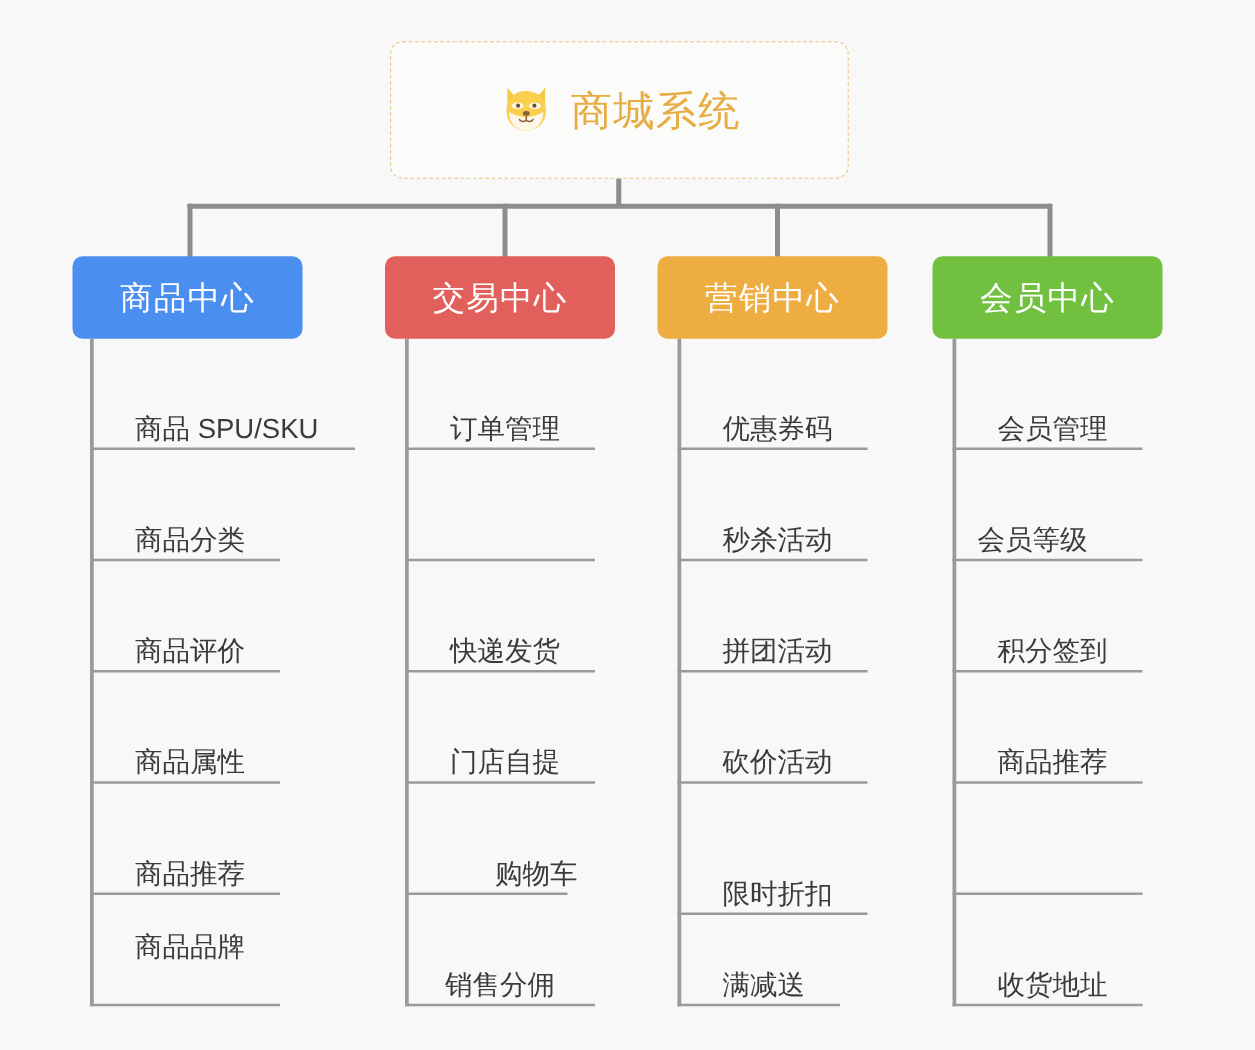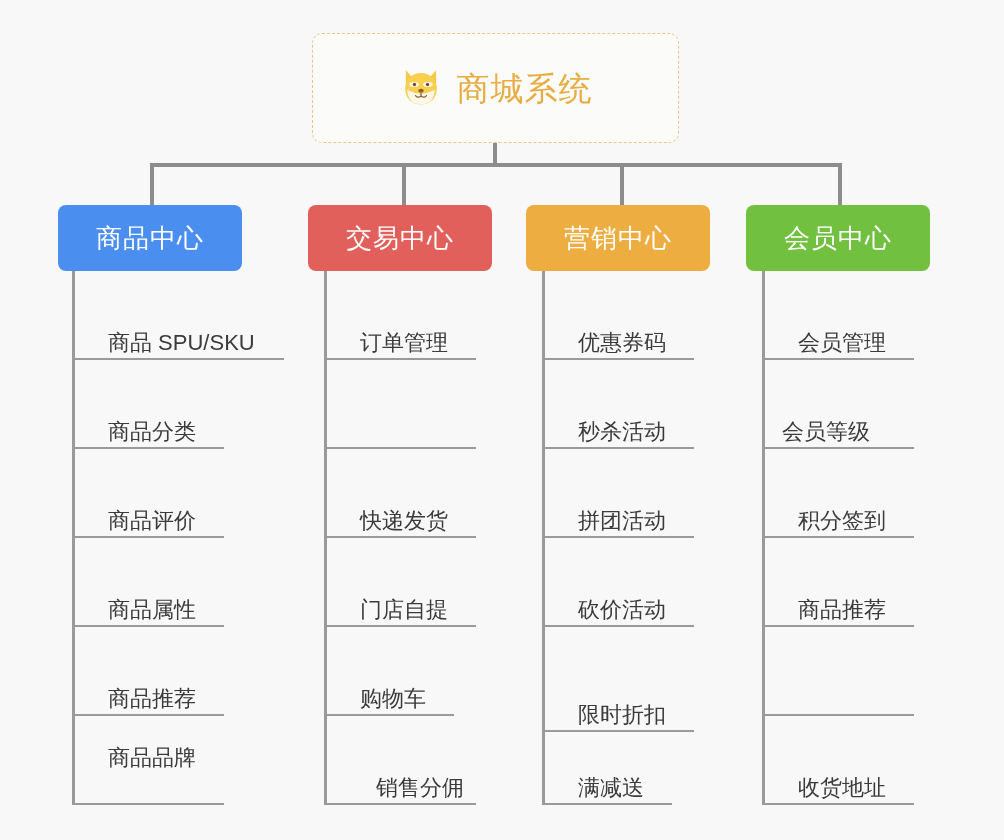--- a/index.html
+++ b/index.html
@@ -199,26 +199,26 @@
           <div class="leaf-underline" style="width: 152px;"></div>
         </div>
         <div class="leaf-item" style="top: 178px; width: 152px;">
           <span class="leaf-label" style="padding-left: 36px;">快递发货</span>
           <div class="leaf-underline" style="width: 152px;"></div>
         </div>
         <div class="leaf-item" style="top: 267px; width: 152px;">
           <span class="leaf-label" style="padding-left: 36px;">门店自提</span>
           <div class="leaf-underline" style="width: 152px;"></div>
         </div>
-        <div class="leaf-item" style="top: 356px; width: 130px;">
+        <div class="leaf-item" style="top: 356px; width: 130px; padding-left: 36px;">
           <span class="leaf-label" style="padding-left: 36px;">购物车</span>
           <div class="leaf-underline" style="width: 130px;"></div>
         </div>
         <div class="leaf-item" style="top: 445px; width: 152px;">
-          <span class="leaf-label" style="padding-left: 52px;">销售分佣</span>
+          <span class="leaf-label" style="padding-left: 32px;">销售分佣</span>
           <div class="leaf-underline" style="width: 152px;"></div>
         </div>
       </div>
       <div class="conn conn-drop" style="left: 620px;"></div>
       <div class="cat-box" style="left: 526px; width: 184px; background: rgb(237, 173, 65);">
         <span class="cat-label">营销中心</span>
       </div>
       <div class="leaf-col" style="left: 542px; height: 534px;">
         <div class="leaf-spine" style="height: 534px;"></div>
         <div class="leaf-item" style="top: 0px; width: 152px;">

